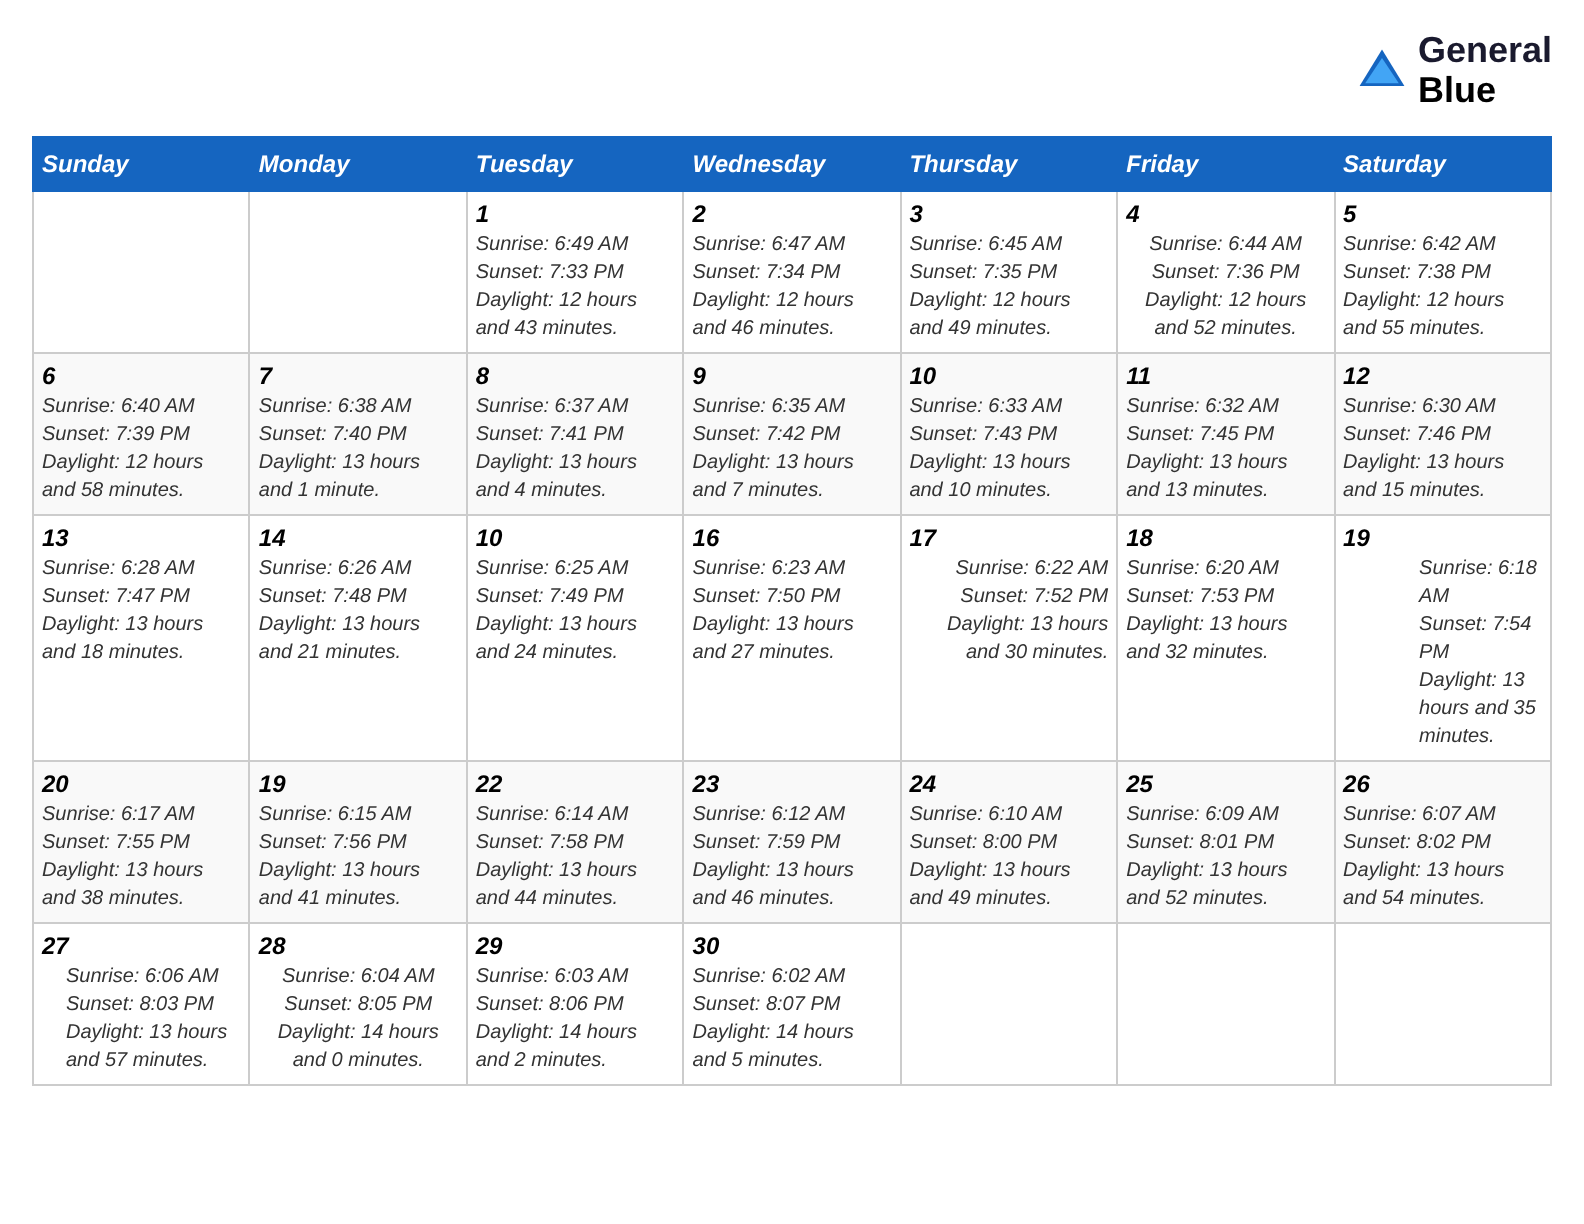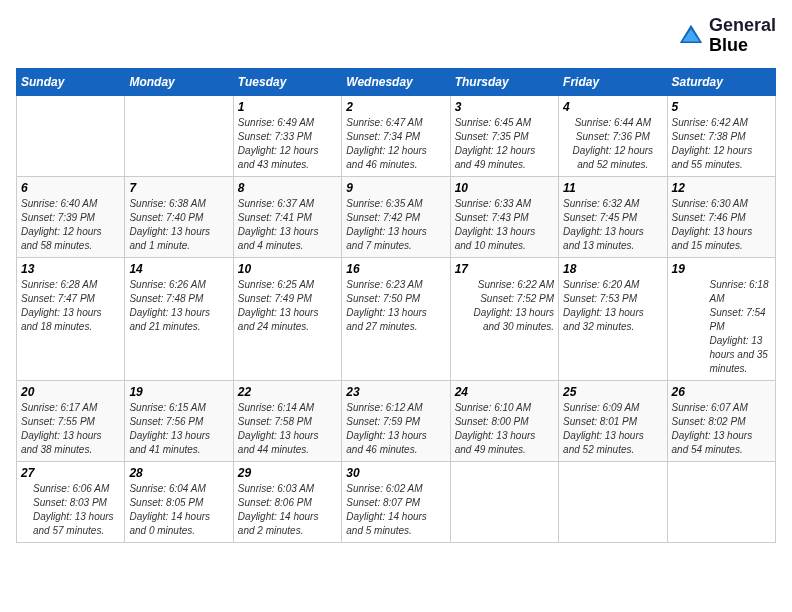--- a/index.html
+++ b/index.html
@@ -287,21 +287,21 @@
       </tr>
       <tr>
         <td>
           <span class="day-num">27</span>
           <div class="day-detail" style="white-space: pre-line; margin-left: 12px;">Sunrise: 6:06 AM
 Sunset: 8:03 PM
 Daylight: 13 hours and 57 minutes.</div>
         </td>
         <td>
           <span class="day-num">28</span>
-          <div class="day-detail" style="white-space: pre-line;">Sunrise: 6:04 AM
+          <div class="day-detail" style="white-space: pre-line; text-align: center;">Sunrise: 6:04 AM
 Sunset: 8:05 PM
 Daylight: 14 hours and 0 minutes.</div>
         </td>
         <td>
           <span class="day-num">29</span>
           <div class="day-detail" style="white-space: pre-line;">Sunrise: 6:03 AM
 Sunset: 8:06 PM
 Daylight: 14 hours and 2 minutes.</div>
         </td>
         <td>

